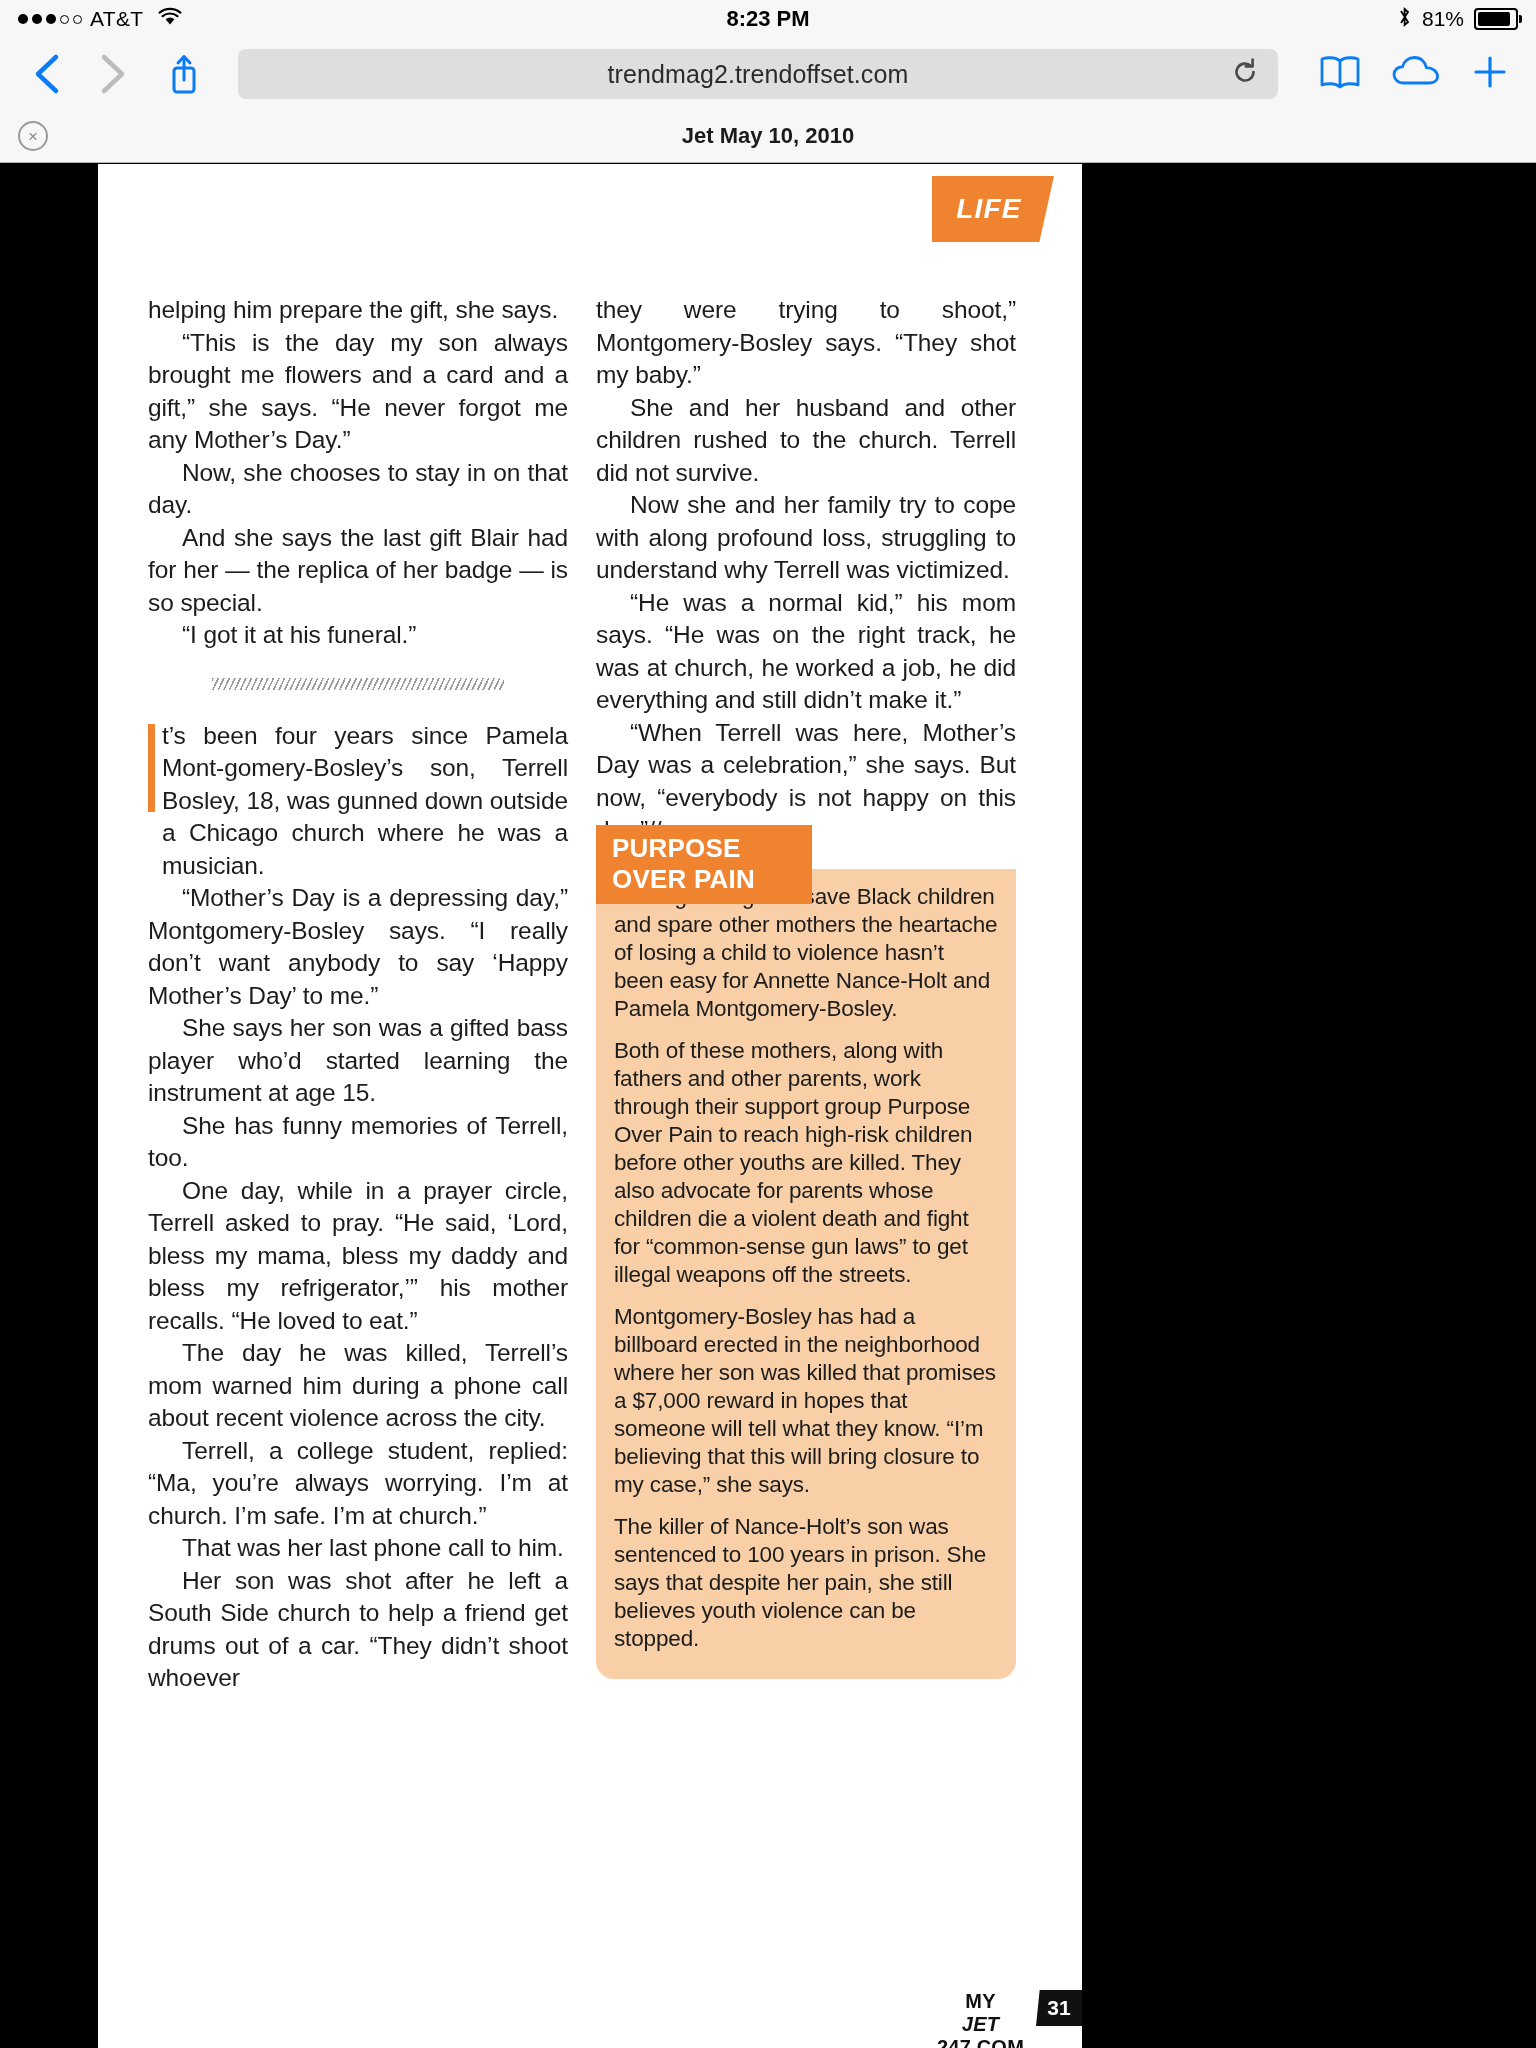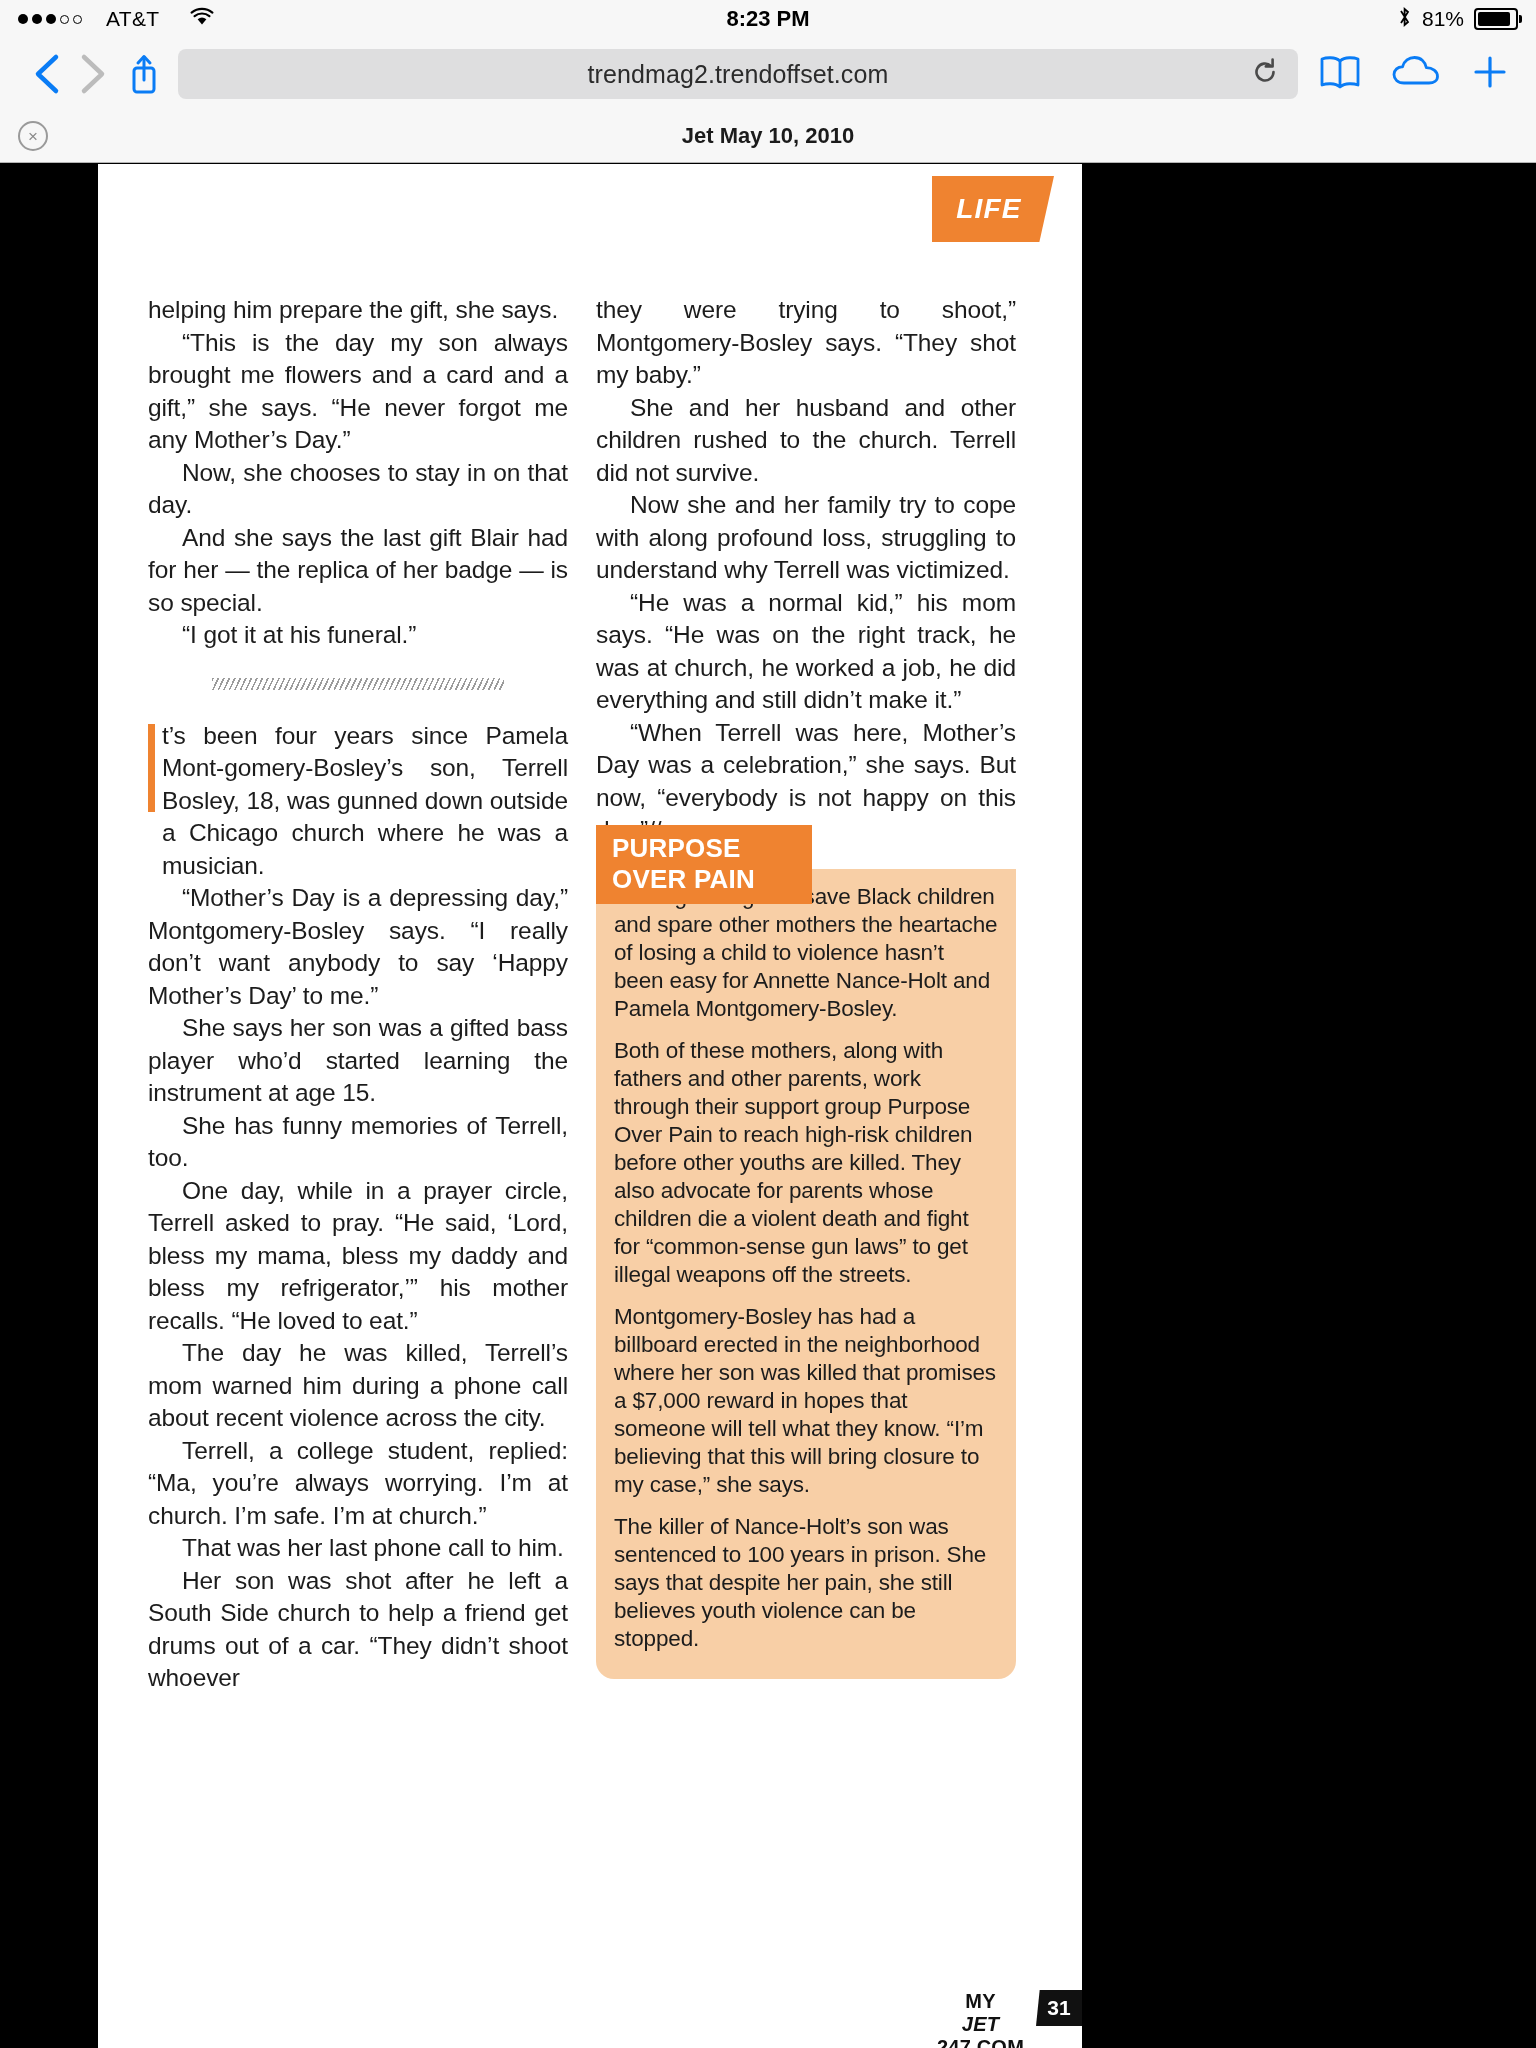--- a/index.html
+++ b/index.html
@@ -25,21 +25,21 @@
     display: flex;
     align-items: center;
     padding: 0 18px;
     font-size: 21px;
     color: #000;
     position: relative;
   }
   .status-left {
     display: flex;
     align-items: center;
-    gap: 24px;
+    gap: 8px;
   }
   .signal-dots {
     display: flex;
     align-items: center;
     gap: 4px;
   }
   .dot {
     width: 10px; height: 10px; border-radius: 50%;
     background: #000;
   }
@@ -86,20 +86,21 @@
     width: 80%;
     background: #000;
     border-radius: 2px;
   }
 
   .toolbar {
     height: 72px;
     display: flex;
     align-items: center;
     padding: 0 26px;
+    gap: 20px;
   }
   .nav-btn {
     width: 44px; height: 48px;
     display: flex; align-items: center; justify-content: center;
     color: #0a7cf5;
   }
   .nav-btn.disabled { color: #bcbcbc; }
   .share-btn { color: #0a7cf5; margin-left: 8px; }
   .url-bar {
     flex: 1;

